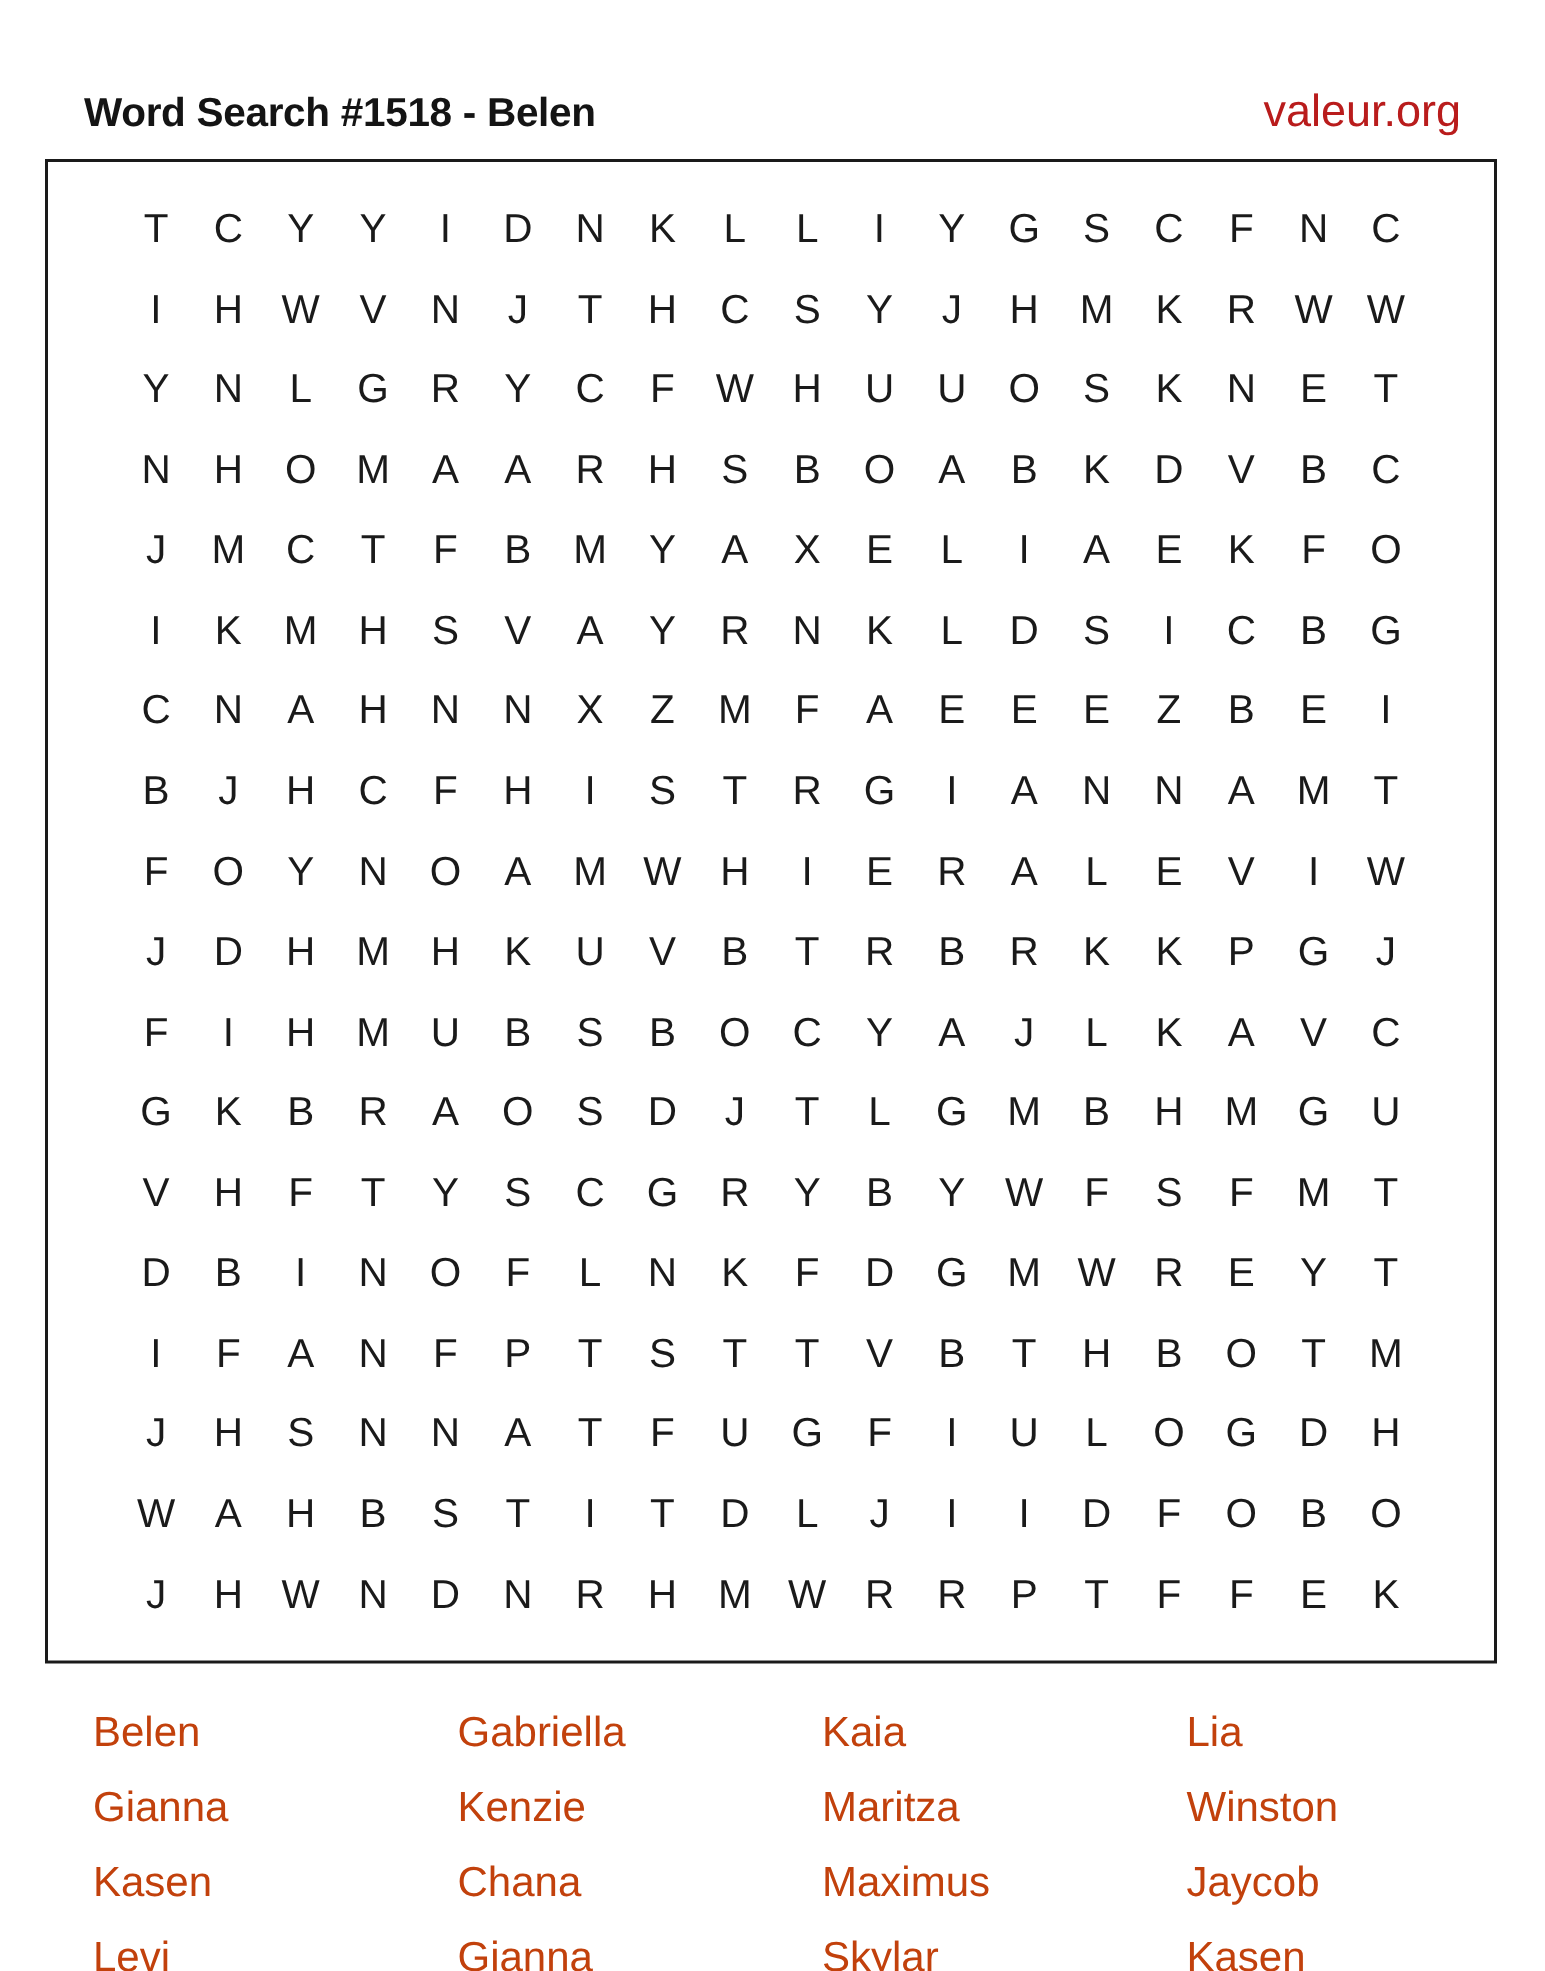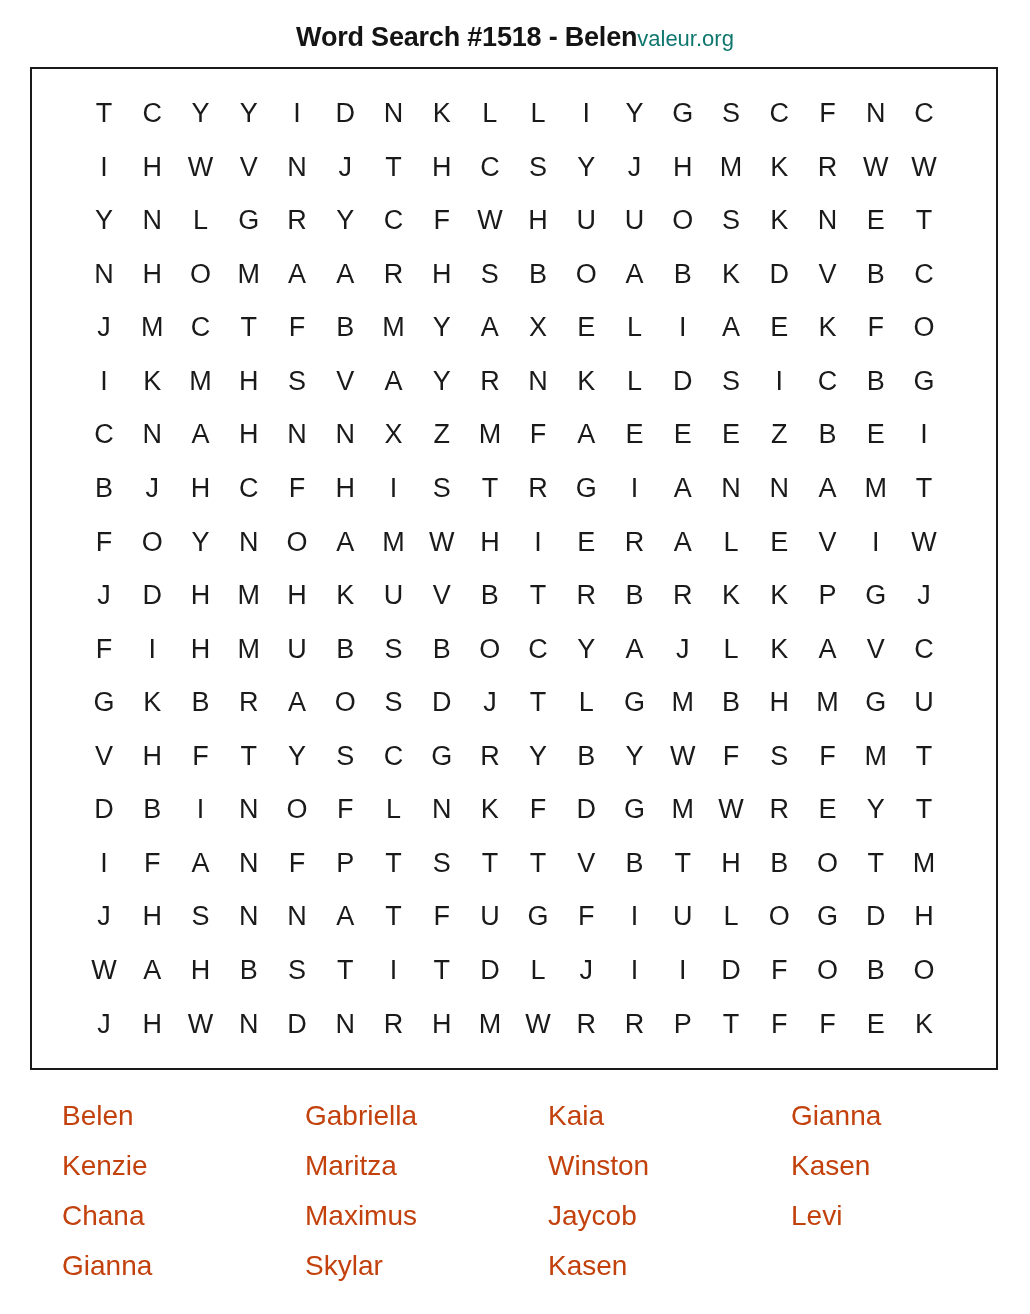--- a/index.html
+++ b/index.html
@@ -18,34 +18,35 @@
   .page {
     width: 1030px;
     height: 1314px;
     box-sizing: border-box;
     padding: 22px 30px 0 30px;
     position: relative;
   }
   .header {
     display: flex;
     align-items: baseline;
-    justify-content: center;
+    justify-content: space-between;
     padding: 0 26px 0 26px;
     margin-bottom: 14px;
+    margin-top: 36px;
   }
   .title {
     font-size: 27px;
     font-weight: bold;
     letter-spacing: -0.2px;
     color: #141414;
   }
   .site {
-    font-size: 22px;
+    font-size: 30px;
     font-weight: normal;
-    color: #0f766e;
+    color: #b91c1c;
   }
   .grid-box {
     border: 2px solid #1a1a1a;
     box-sizing: border-box;
     width: 968px;
     height: 1003px;
     padding: 30px 32px;
     display: flex;
     flex-direction: column;
     justify-content: space-between;
@@ -446,20 +447,21 @@
         <div class="cell">F</div>
         <div class="cell">E</div>
         <div class="cell">K</div>
       </div>
     </div>
 
   <div class="words" id="words">
       <div class="word">Belen</div>
       <div class="word">Gabriella</div>
       <div class="word">Kaia</div>
+      <div class="word">Lia</div>
       <div class="word">Gianna</div>
       <div class="word">Kenzie</div>
       <div class="word">Maritza</div>
       <div class="word">Winston</div>
       <div class="word">Kasen</div>
       <div class="word">Chana</div>
       <div class="word">Maximus</div>
       <div class="word">Jaycob</div>
       <div class="word">Levi</div>
       <div class="word">Gianna</div>

